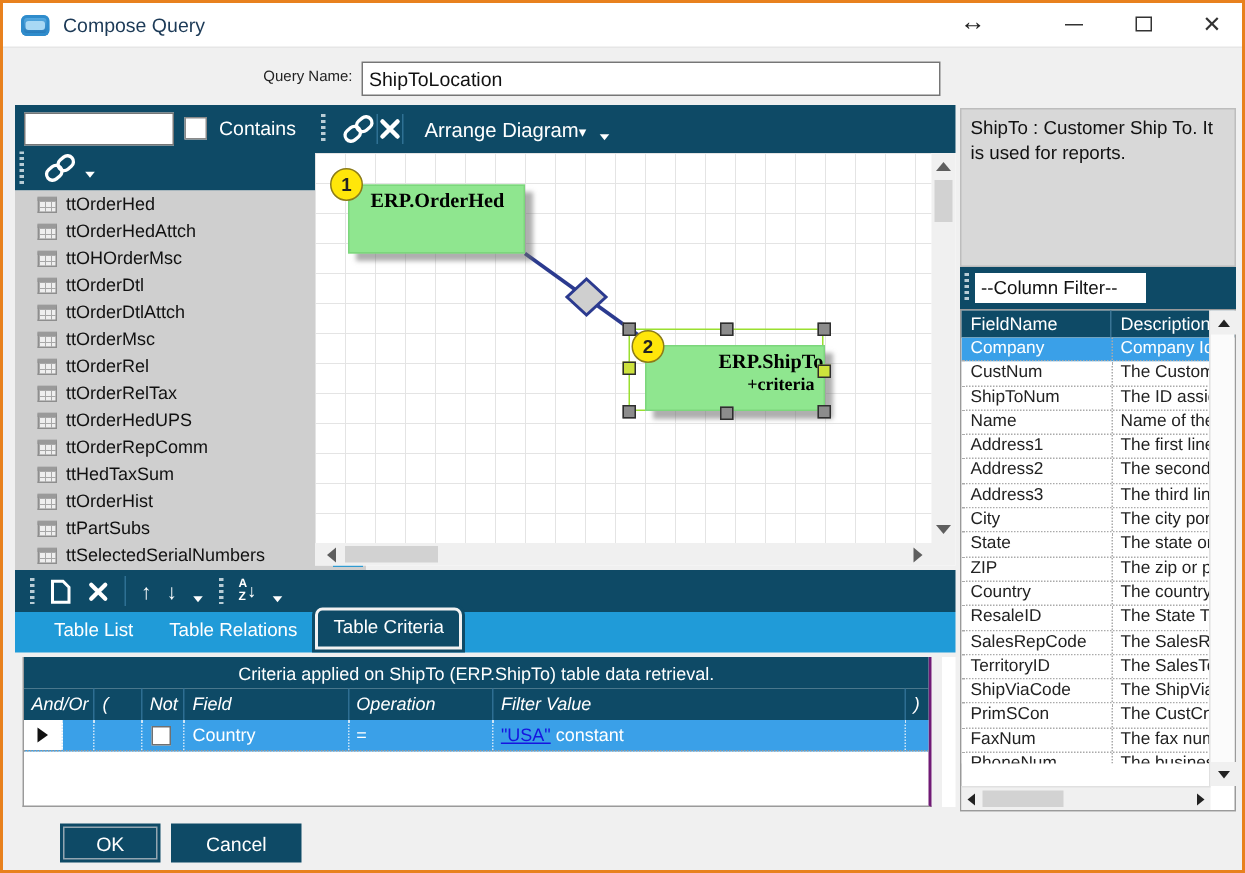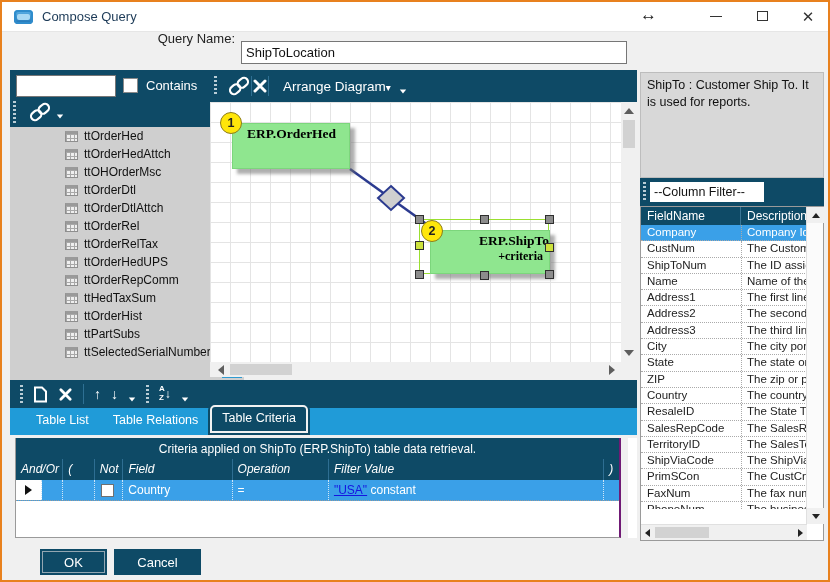--- a/index.html
+++ b/index.html
@@ -21,42 +21,42 @@
     background:linear-gradient(#5db2e8,#1e72b4); box-shadow:inset 0 0 0 2px #2f8ccc; }
   .app-icon::after { content:""; position:absolute; left:3px; top:4px; width:13px; height:6px; background:#a8d8f4; border-radius:2px; }
   .title-text { left:40px; top:7px; font-size:13px; color:#1c3a57; }
   .resize-arrow { left:638px; top:3px; font-size:17px; font-weight:bold; color:#222; }
   .cap-btn { width:28px; height:24px; top:2px; display:flex; align-items:center; justify-content:center; color:#222; }
   .min-glyph { width:12px; height:0; border-top:1.6px solid #333; }
   .max-glyph { width:11px; height:10px; border:1.3px solid #333; }
   .close-glyph { font-size:15px; line-height:1; color:#333; }
 
   
-  .qn-label { left:90px; top:29px; width:143px; text-align:right; font-size:13px; color:#222; }
+  .qn-label { left:90px; top:44px; width:143px; text-align:right; font-size:10px; color:#222; }
   .qn-input { left:239px; top:39px; width:386px; height:23px; background:#fff; border:1px solid #767676;
     font-size:13px; padding:2px 4px; color:#111; font-family:inherit; }
 
   
   .grip { width:3px; background-image:repeating-linear-gradient(to bottom,#b9cdd6 0 2px,transparent 2px 4px); }
   .tb-sep { width:1px; height:20px; background:#2e7093; }
   .tb-caret { width:0; height:0; border-left:4px solid transparent; border-right:4px solid transparent; border-top:5px solid #fff; }
   .tb-arrow { color:#fff; font-size:14px; font-weight:bold; }
 
   
   .left-panel { left:8px; top:68px; width:234px; height:310px; }
   .lp-head { position:relative; width:100%; height:57px; }
   .lp-search { position:absolute; left:6px; top:5px; width:100px; height:22px; background:#fff; border:1px solid #767676; font-size:12px; padding:2px 4px; }
   .checkbox { width:15px; height:15px; background:#fff; border:1px solid #8a8a8a; }
   .lp-check { position:absolute; left:113px; top:8px; }
   .lp-contains { position:absolute; left:136px; top:8px; color:#fff; font-size:13px; }
   .lp-grip { position:absolute; left:3px; top:31px; height:22px; }
   .lp-chain { position:absolute; left:18px; top:31px; }
   .lp-chain-caret { position:absolute; left:46px; top:44px; }
   .tbl-list { position:relative; width:100%; height:253px; background:#cfcfcf; overflow:hidden; }
-  .tbl-item { display:flex; align-items:center; height:18px; padding-left:15px; font-size:12px; color:#111;margin-left:40px; }
+  .tbl-item { display:flex; align-items:center; height:18px; padding-left:15px; font-size:12px; color:#111; }
   .tbl-icon { width:13px; height:11px; margin-right:6px; border:1px solid #8e8e8e; border-top:3px solid #9a9a9a; background-color:#efefef;
     background-image:linear-gradient(to right,#a8a8a8 1px,transparent 1px),linear-gradient(to bottom,#a8a8a8 1px,transparent 1px);
     background-size:4px 4px; }
   .lscroll-btn { position:absolute; right:2px; width:20px; height:26px; background:#2f9ad0; display:flex; align-items:center; justify-content:center; }
   .tri-up-s  { width:0;height:0;border-left:5px solid transparent;border-right:5px solid transparent;border-bottom:6px solid #135d85; }
   .tri-dn-s  { width:0;height:0;border-left:5px solid transparent;border-right:5px solid transparent;border-top:6px solid #135d85; }
 
   
   .dia-panel { left:208px; top:68px; width:427px; height:307px; background:#fff; }
   .dia-toolbar { position:relative; width:100%; height:32px; display:flex; align-items:center; }
@@ -202,20 +202,24 @@
   <div class="tbl-item">
     <span class="tbl-icon"></span>
     <span>ttOrderDtl</span>
   </div>
 
   <div class="tbl-item">
     <span class="tbl-icon"></span>
     <span>ttOrderDtlAttch</span>
   </div>
 
+  <div class="tbl-item">
+    <span class="tbl-icon"></span>
+    <span>ttOrderMsc</span>
+  </div>
 
   <div class="tbl-item">
     <span class="tbl-icon"></span>
     <span>ttOrderRel</span>
   </div>
 
   <div class="tbl-item">
     <span class="tbl-icon"></span>
     <span>ttOrderRelTax</span>
   </div>

